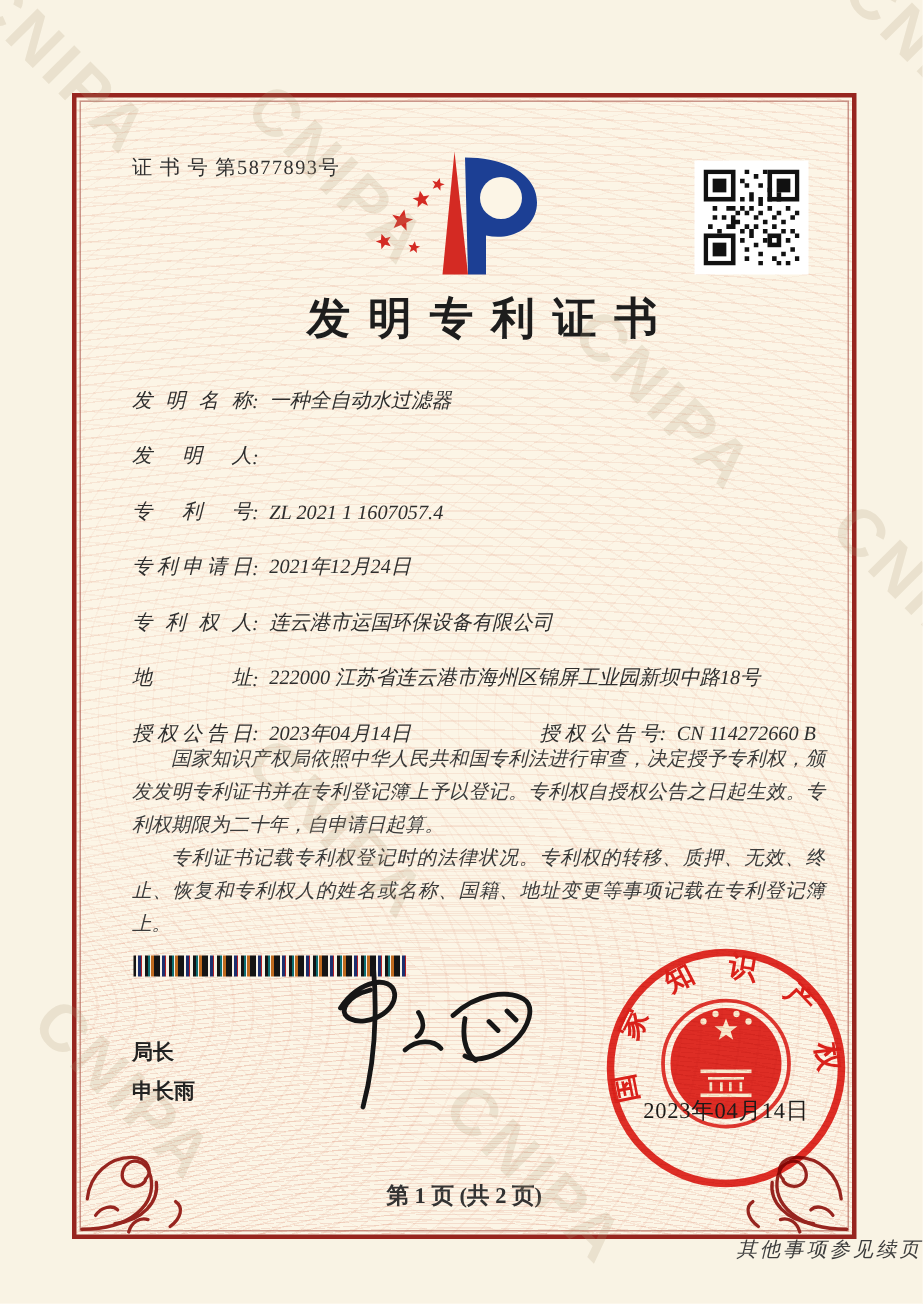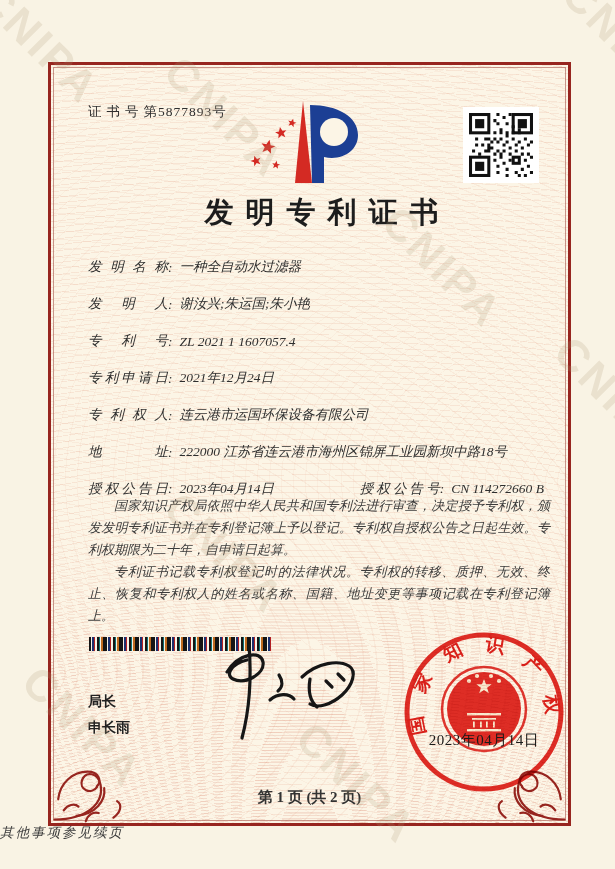--- a/index.html
+++ b/index.html
@@ -50,21 +50,21 @@
       #141414 0 2px,#f7f2e6 2px 3px,#1b2f6e 3px 5px,#b21f24 5px 6px,#f7f2e6 6px 8px,
       #141414 8px 10px,#0e6e72 10px 11px,#f7f2e6 11px 12px,#c06a1e 12px 14px,#141414 14px 16px);
   }
   .officer{position:absolute;left:37px;top:623px;font-family:"Liberation Sans","DejaVu Sans",sans-serif;
     font-size:14px;font-weight:700;color:#222;line-height:26px;}
   .signature{position:absolute;left:158px;top:575px;}
   .seal{position:absolute;left:350px;top:564px;width:166px;height:166px;mix-blend-mode:multiply;}
   .seal-date{position:absolute;left:0;width:100%;top:102px;text-align:center;
     font-size:15px;color:#1c1c1c;font-style:normal;letter-spacing:.5px;}
   .page-no{position:absolute;left:0;bottom:16px;width:100%;text-align:center;font-size:15px;color:#333;font-weight:bold;}
-  .continuation{position:absolute;left:0;top:824px;width:100%;text-align:left;
+  .continuation{position:absolute;left:0;top:824px;width:100%;text-align:right;
     font-size:13.5px;font-style:italic;letter-spacing:2px;color:#3c3c3c;}
   .flourish{position:absolute;width:92px;height:92px;pointer-events:none;}
   .fl-bl{left:-2px;bottom:-2px;}
   .fl-br{right:-2px;bottom:-2px;transform:scaleX(-1);}
   .wm{
     position:absolute;z-index:5;pointer-events:none;
     font-family:"Liberation Sans","DejaVu Sans",sans-serif;
     font-size:44px;font-weight:700;letter-spacing:3px;
     color:rgba(173,153,122,.20);transform:rotate(45deg);white-space:nowrap;
   }
@@ -149,21 +149,20 @@
 
   <div class="fields">
     <div class="frow">
       <span class="flabel">发明名称</span>
         <span class="fcolon">:</span>
       <span>一种全自动水过滤器</span>
     </div>
     <div class="frow">
       <span class="flabel">发明人</span>
         <span class="fcolon">:</span>
-      <span>谢汝兴;朱运国;朱小艳</span>
     </div>
     <div class="frow">
       <span class="flabel">专利号</span>
         <span class="fcolon">:</span>
       <span>ZL 2021 1 1607057.4</span>
     </div>
     <div class="frow">
       <span class="flabel">专利申请日</span>
         <span class="fcolon">:</span>
       <span>2021年12月24日</span>

